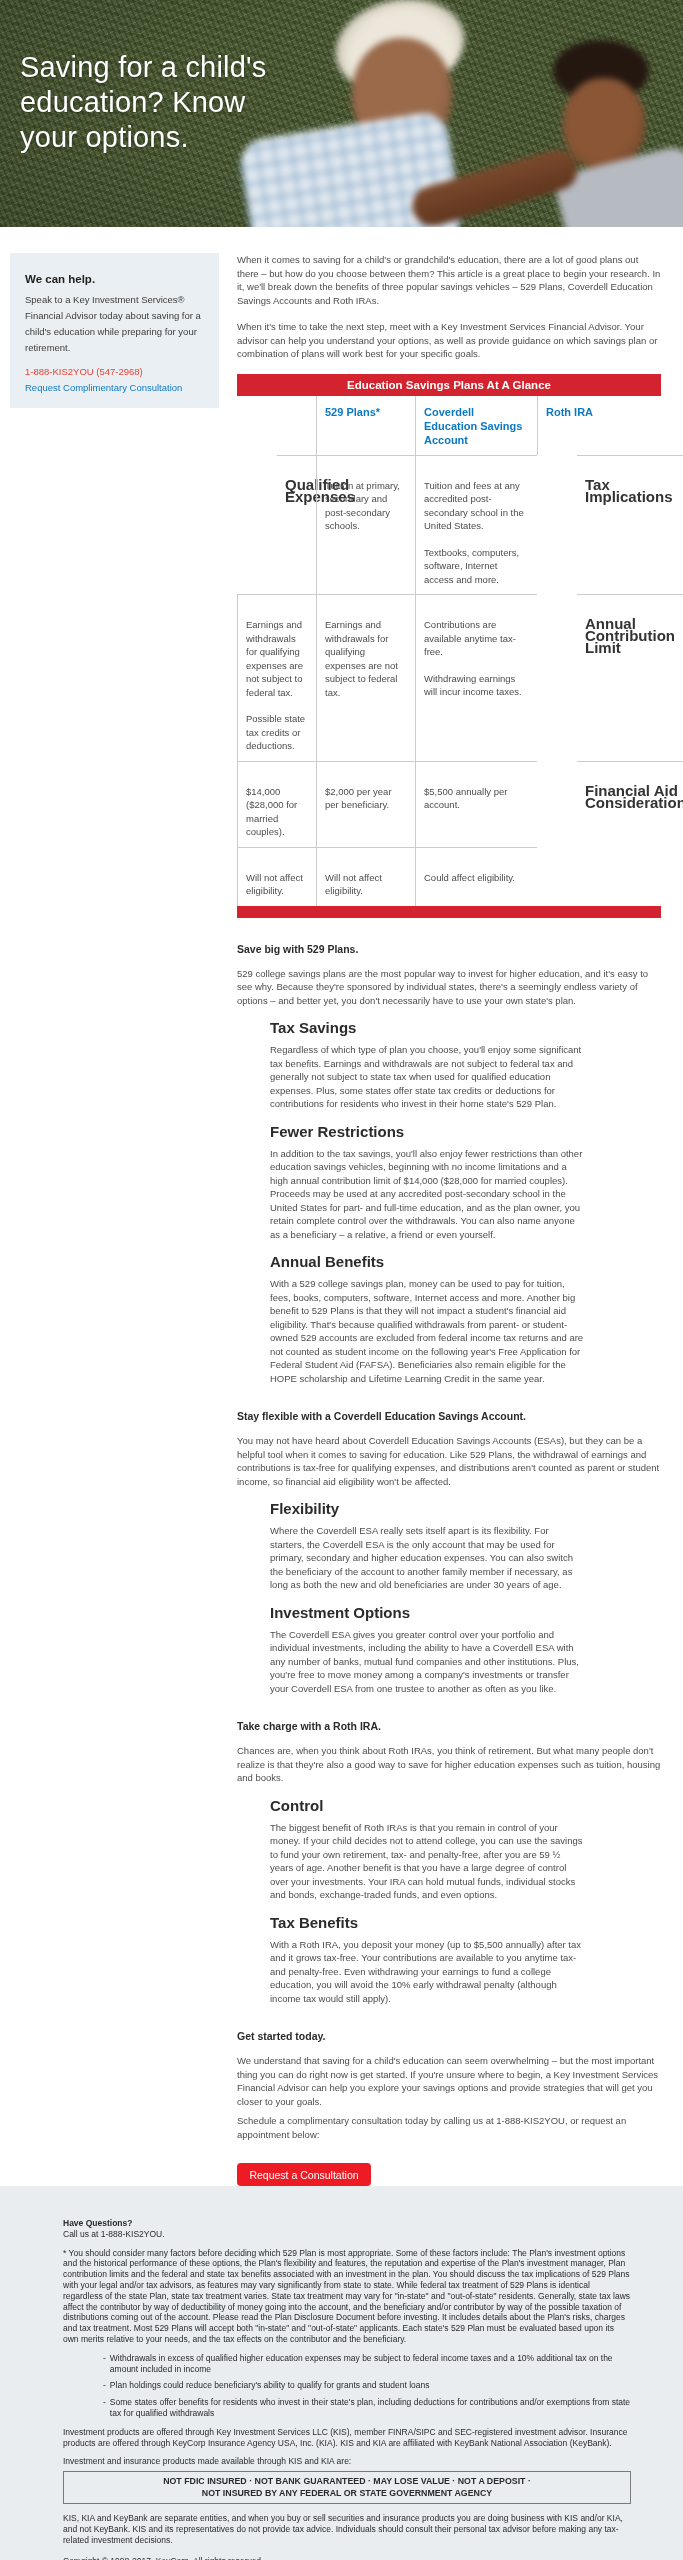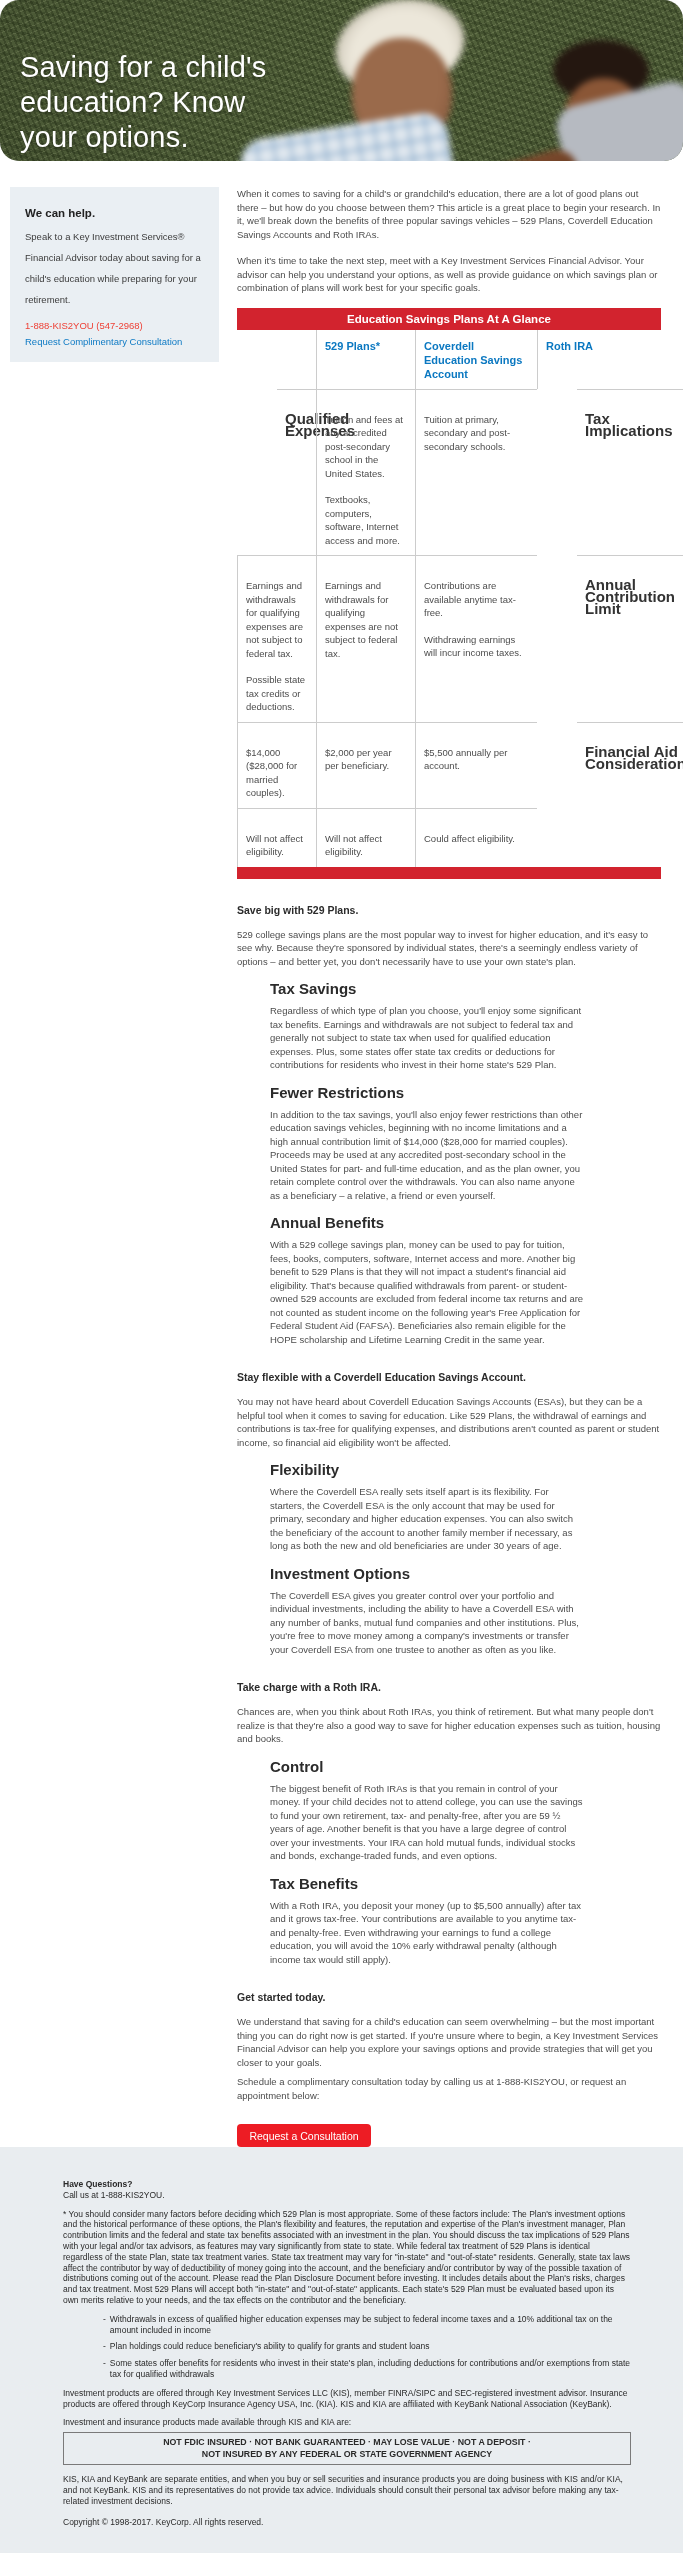--- a/index.html
+++ b/index.html
@@ -1,26 +1,26 @@
 <!DOCTYPE html>
 <html style="--brand_red: #d2232e; --button_red: #ed1c24; --phone_red: #ee4136; --link_blue: #0e7ac4; --heading_blue: #0b78c1; --footer_bg: #e9edf0; --sidebar_bg: #eaeff3;"><head>
 <meta charset="utf-8">
 <style>
   html,body{margin:0;padding:0;background:#fff;}
   body{width:683px;font-family:"Liberation Sans",sans-serif;-webkit-text-size-adjust:none;}
   .page{position:relative;width:683px;height:2560px;overflow:hidden;display:flex;flex-direction:column;background:#fff;}
 
   
-  .hero{position:relative;width:683px;height:161px;overflow:hidden;flex:0 0 auto;
+  .hero{position:relative;width:683px;height:227px;overflow:hidden;flex:0 0 auto;
     background-color:#51603a;
     background-image:
       radial-gradient(ellipse 900px 320px at 70% 45%, rgba(0,0,0,0) 35%, rgba(0,0,0,0.28) 100%),
       repeating-linear-gradient(67deg, rgba(25,35,12,0.30) 0 2px, rgba(0,0,0,0) 2px 5px),
       repeating-linear-gradient(-23deg, rgba(215,225,175,0.14) 0 1px, rgba(0,0,0,0) 1px 6px),
-      repeating-linear-gradient(13deg, rgba(18,28,8,0.22) 0 3px, rgba(0,0,0,0) 3px 8px); border-radius: 19px;}
+      repeating-linear-gradient(13deg, rgba(18,28,8,0.22) 0 3px, rgba(0,0,0,0) 3px 8px);}
   .hero-art{position:absolute;inset:0;filter:blur(3px);}
   .gp-hair{position:absolute;left:49%;top:0;width:130px;height:92px;border-radius:50%;
     background:radial-gradient(ellipse at 50% 60%, #ece7da 0 55%, #cfc9ba 75%, rgba(207,201,186,0) 100%);transform:rotate(-12deg);}
   .gp-face{position:absolute;left:51.5%;top:38px;width:100px;height:112px;border-radius:48%;
     background:radial-gradient(ellipse at 45% 40%, #9a6a4b 0 55%, #7c5238 100%);}
   .gp-shirt{position:absolute;left:36%;top:125px;width:210px;height:130px;border-radius:26px;transform:rotate(-9deg);
     background-color:#dfe7ee;
     background-image:repeating-linear-gradient(0deg, rgba(110,150,190,0.55) 0 3px, rgba(0,0,0,0) 3px 17px),
                      repeating-linear-gradient(90deg, rgba(110,150,190,0.50) 0 3px, rgba(0,0,0,0) 3px 17px);}
   .boy-hair{position:absolute;left:81%;top:40px;width:96px;height:62px;border-radius:50%;background:#241710;}
@@ -29,21 +29,21 @@
   .boy-shirt{position:absolute;right:-18px;bottom:-22px;width:140px;height:90px;border-radius:22px;transform:rotate(-14deg);background:#b6bac1;}
   .arms{position:absolute;left:60%;top:168px;width:170px;height:40px;border-radius:22px;transform:rotate(-16deg);
     background:linear-gradient(180deg,#7c4a2d,#5f361e);}
   .hero-title{position:absolute;left:20px;top:50px;margin:0;color:#ffffff;font-size:29px;line-height:35px;font-weight:400;
     white-space:pre-line;text-shadow:0 1px 3px rgba(0,0,0,0.35);letter-spacing:0.2px;}
 
   
   .content{display:flex;align-items:flex-start;padding:26px 22px 0 10px;gap:18px;flex:0 0 auto;}
   .help-box{width:209px;box-sizing:border-box;background:var(--sidebar_bg);padding:20px 14px 14px 15px;flex:0 0 auto;}
   .help-box h3{margin:0 0 7px;font-size:11.5px;color:#222;}
-  .help-box p{margin:0 0 9px;font-size:9.5px;line-height:21px;color:#3c3c3c;}
+  .help-box p{margin:0 0 9px;font-size:9.5px;line-height:16px;color:#3c3c3c;}
   .phone{display:block;color:var(--phone_red);font-size:9.5px;line-height:13px;text-decoration:none;margin-bottom:3px;cursor:pointer;}
   .consult-link{display:block;color:var(--link_blue);font-size:9.5px;line-height:13px;text-decoration:none;cursor:pointer;}
 
   .article{width:424px;flex:0 0 auto;color:#4d4d4d;}
   .article p{font-size:9.5px;line-height:13.5px;}
   p.lead{margin:0 0 13px;color:#4d4d4d;}
 
   
   .cmp-table{width:424px;}
   .tbl-titlebar{background:var(--brand_red);color:#fff;text-align:center;font-weight:bold;font-size:11.5px;padding:5px 0;}
@@ -113,25 +113,25 @@
       <div class="cmp-table">
         <div class="tbl-titlebar">Education Savings Plans At A Glance</div>
         <div class="tbl-grid">
           <div class="c"></div>
           <div class="c th vline">529 Plans*</div>
           <div class="c th vline">Coverdell Education Savings Account</div>
           <div class="c th vline">Roth IRA</div>
 
           <div class="c rowlabel rline">Qualified Expenses</div>
           <div class="c cell vline rline">
+            <p>Tuition at primary, secondary and post-secondary schools.</p>
+          </div>
+          <div class="c cell vline rline">
             <p>Tuition and fees at any accredited post-secondary school in the United States.</p>
             <p>Textbooks, computers, software, Internet access and more.</p>
-          </div>
-          <div class="c cell vline rline">
-            <p>Tuition at primary, secondary and post-secondary schools.</p>
           </div>
 
           <div class="c rowlabel rline">Tax Implications</div>
           <div class="c cell vline rline">
             <p>Earnings and withdrawals for qualifying expenses are not subject to federal tax.</p>
             <p>Possible state tax credits or deductions.</p>
           </div>
           <div class="c cell vline rline">
             <p>Earnings and withdrawals for qualifying expenses are not subject to federal tax.</p>
           </div>

